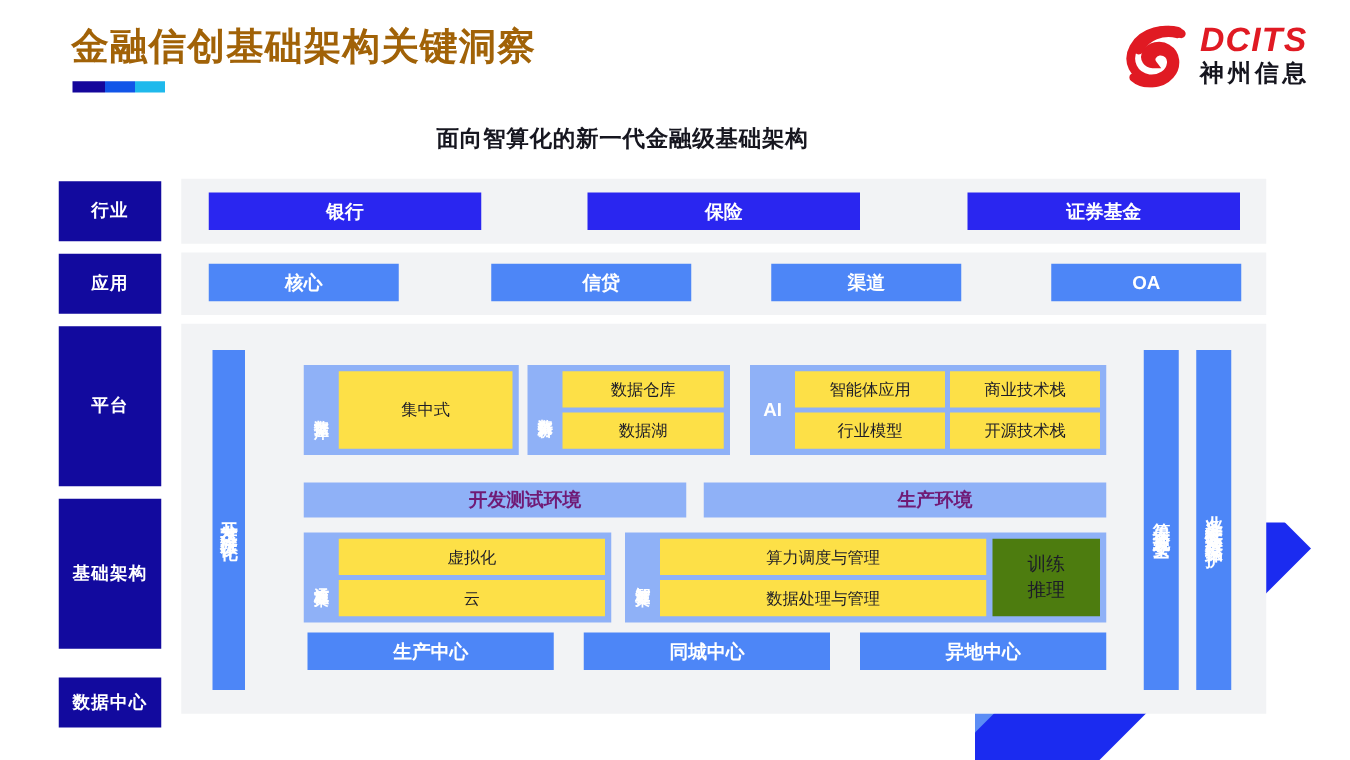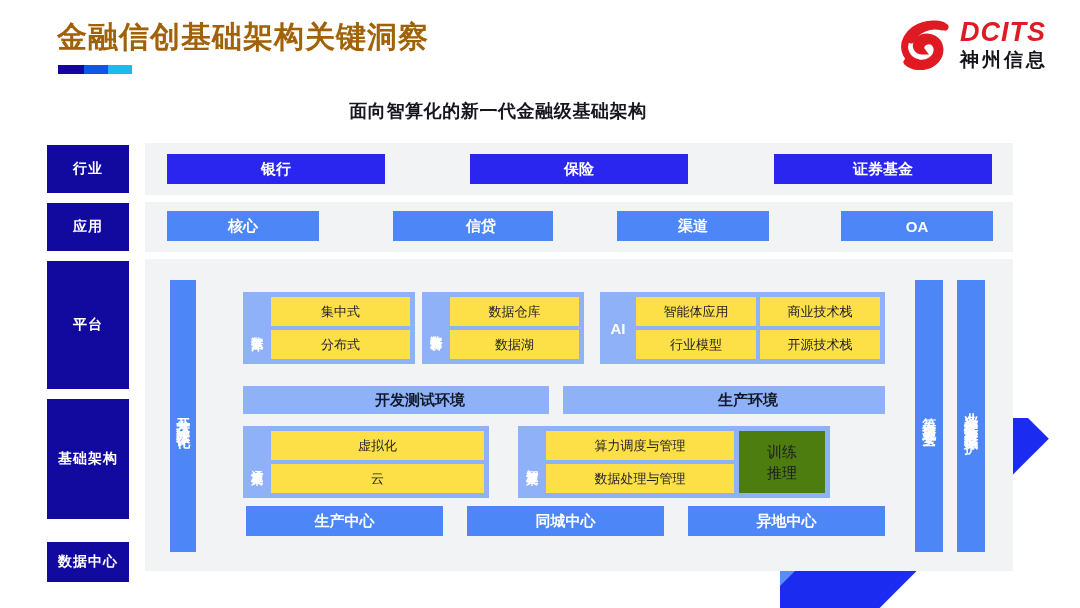--- a/index.html
+++ b/index.html
@@ -164,38 +164,38 @@
     font-size: 13px;
     display: flex; align-items: center; justify-content: center;
     flex: 1;
   }
   .cell-grid2 { flex: 1; display: grid; grid-template-columns: 1fr 1fr; grid-template-rows: 1fr 1fr; gap: 4px; }
 
   .g-db       { left: 243px; top: 292px; width: 172px; height: 72px; }
   .g-da       { left: 422px; top: 292px; width: 162px; height: 72px; }
   .g-ai       { left: 600px; top: 292px; width: 285px; height: 72px; }
   .g-general  { left: 243px; top: 426px; width: 246px; height: 72px; }
-  .g-intell   { left: 500px; top: 426px; width: 312px; height: 72px; margin-left: 18px; }
+  .g-intell   { left: 500px; top: 426px; width: 385px; height: 72px; }
 
   .ai-label {
     color: #ffffff; font-weight: bold; font-size: 15px;
     display: flex; align-items: center; justify-content: center;
     width: 26px; flex: none;
   }
   .train-cell {
     background: #4d7c0f; color: #1c1c28; font-size: 15px;
     display: flex; flex-direction: column; align-items: center; justify-content: center;
     width: 86px; flex: none; line-height: 1.4;
   }
 
   
   .env {
     position: absolute;
     background: #8fb1f7;
-    color: #0f172a; font-weight: bold; font-size: 15px;
+    color: #701a75; font-weight: bold; font-size: 15px;
     display: flex; align-items: center; justify-content: center;
     height: 28px; top: 386px; padding-left: 48px;
   }
   .env-0 { left: 243px; width: 306px; }
   .env-1 { left: 563px; width: 322px; }
 
   
   .dc {
     position: absolute;
     background: #4d86f7;
@@ -264,21 +264,20 @@
   <div class="pill pill-app app-3">OA</div>
 
   <div class="vbar vbar-devops">开发运维一体化</div>
   <div class="vbar vbar-compl">等保合规安全</div>
   <div class="vbar vbar-bcdr">业务连续性及数据保护</div>
 
   <div class="group g-db">
     <div class="group-tag">数据库</div>
     <div class="group-body">
       <div class="cell">集中式</div>
-      <div class="cell">分布式</div>
     </div>
   </div>
 
   <div class="group g-da">
     <div class="group-tag">数据分析</div>
     <div class="group-body">
       <div class="cell">数据仓库</div>
       <div class="cell">数据湖</div>
     </div>
   </div>

